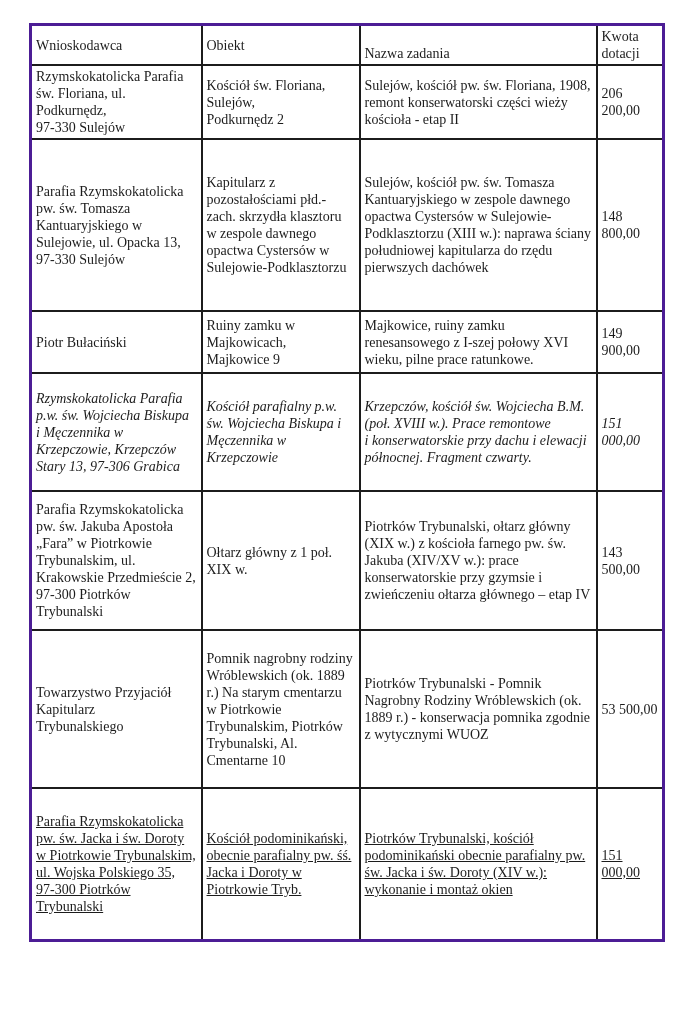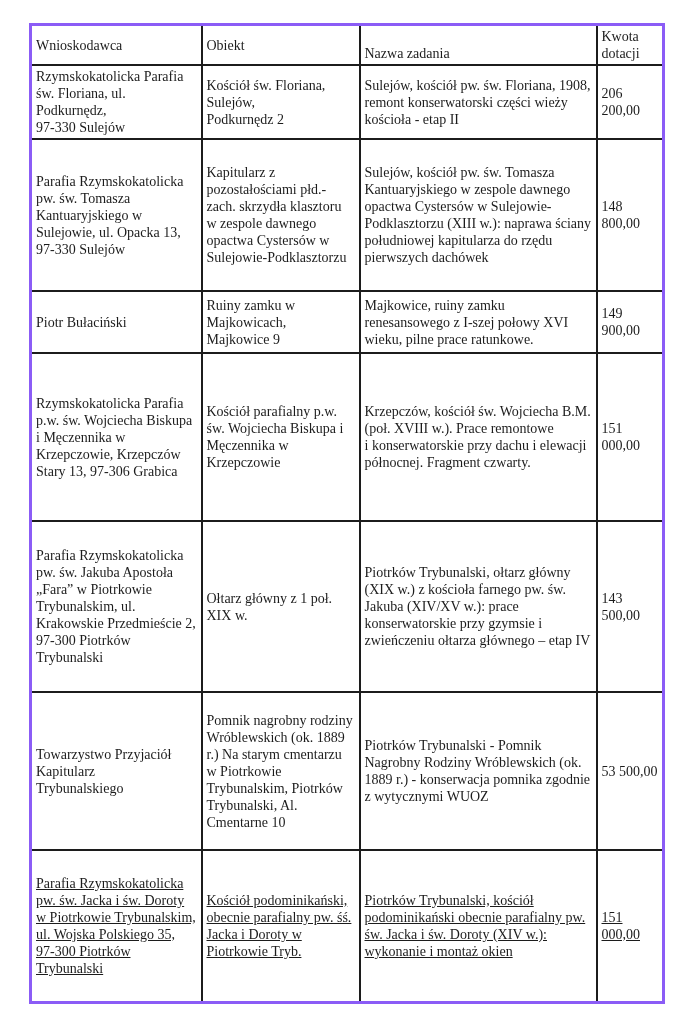--- a/index.html
+++ b/index.html
@@ -18,21 +18,21 @@
     background: #ffffff;
     overflow: hidden;
   }
   table.grants {
     position: absolute;
     left: 29px;
     top: 23px;
     width: 633px;
     border-collapse: collapse;
     table-layout: fixed;
-    border: 3px solid #8b5cf6;
+    border: 3px solid #4c1d95;
     padding-left: 31px;
   }
   table.grants col.c-wnioskodawca { width: 171px; }
   table.grants col.c-obiekt       { width: 158px; }
   table.grants col.c-nazwa        { width: 237px; }
   table.grants col.c-kwota        { width: 67px;  }
 
   table.grants th, table.grants td {
     border: 2px solid #1c1c1c;
     padding: 2px 4px;
@@ -42,24 +42,24 @@
     text-align: left;
     vertical-align: middle;
     white-space: pre-line;
     overflow: hidden;
     word-wrap: break-word;
   }
   table.grants thead tr { height: 39px; }
   table.grants th.align-bottom { vertical-align: bottom; }
 
   tr.row-0 { height: 64px;  }
-  tr.row-1 { height: 152px; }
+  tr.row-1 { height: 172px; }
   tr.row-2 { height: 62px;  }
-  tr.row-3 { height: 168px; }
-  tr.row-4 { height: 171px; }
+  tr.row-3 { height: 118px; font-style: italic; }
+  tr.row-4 { height: 139px; }
   tr.row-5 { height: 158px; }
   tr.row-6 { height: 152px; text-decoration: underline; }
 </style>
 </head>
 <body>
 
 <div class="page">
   <table class="grants">
     <colgroup>
       <col class="c-wnioskodawca">

